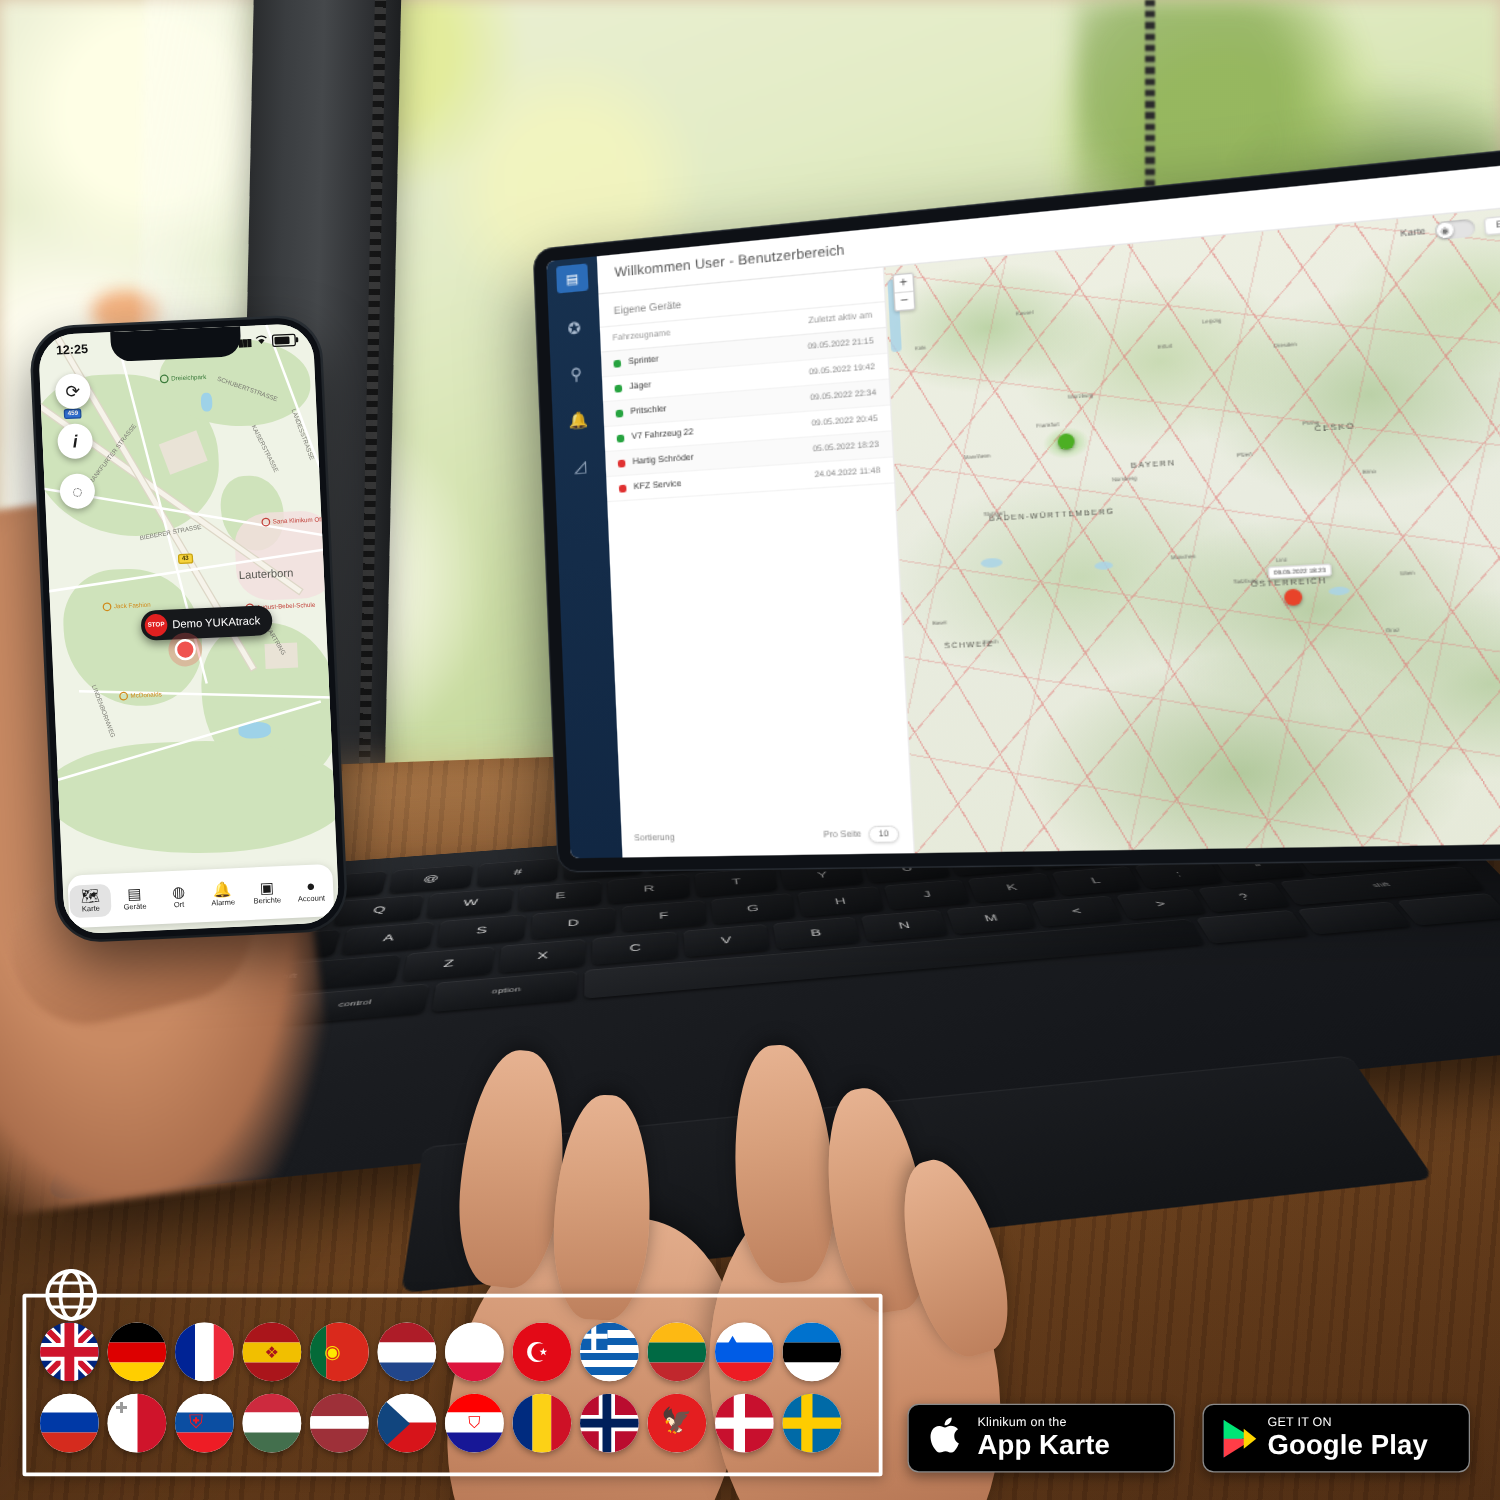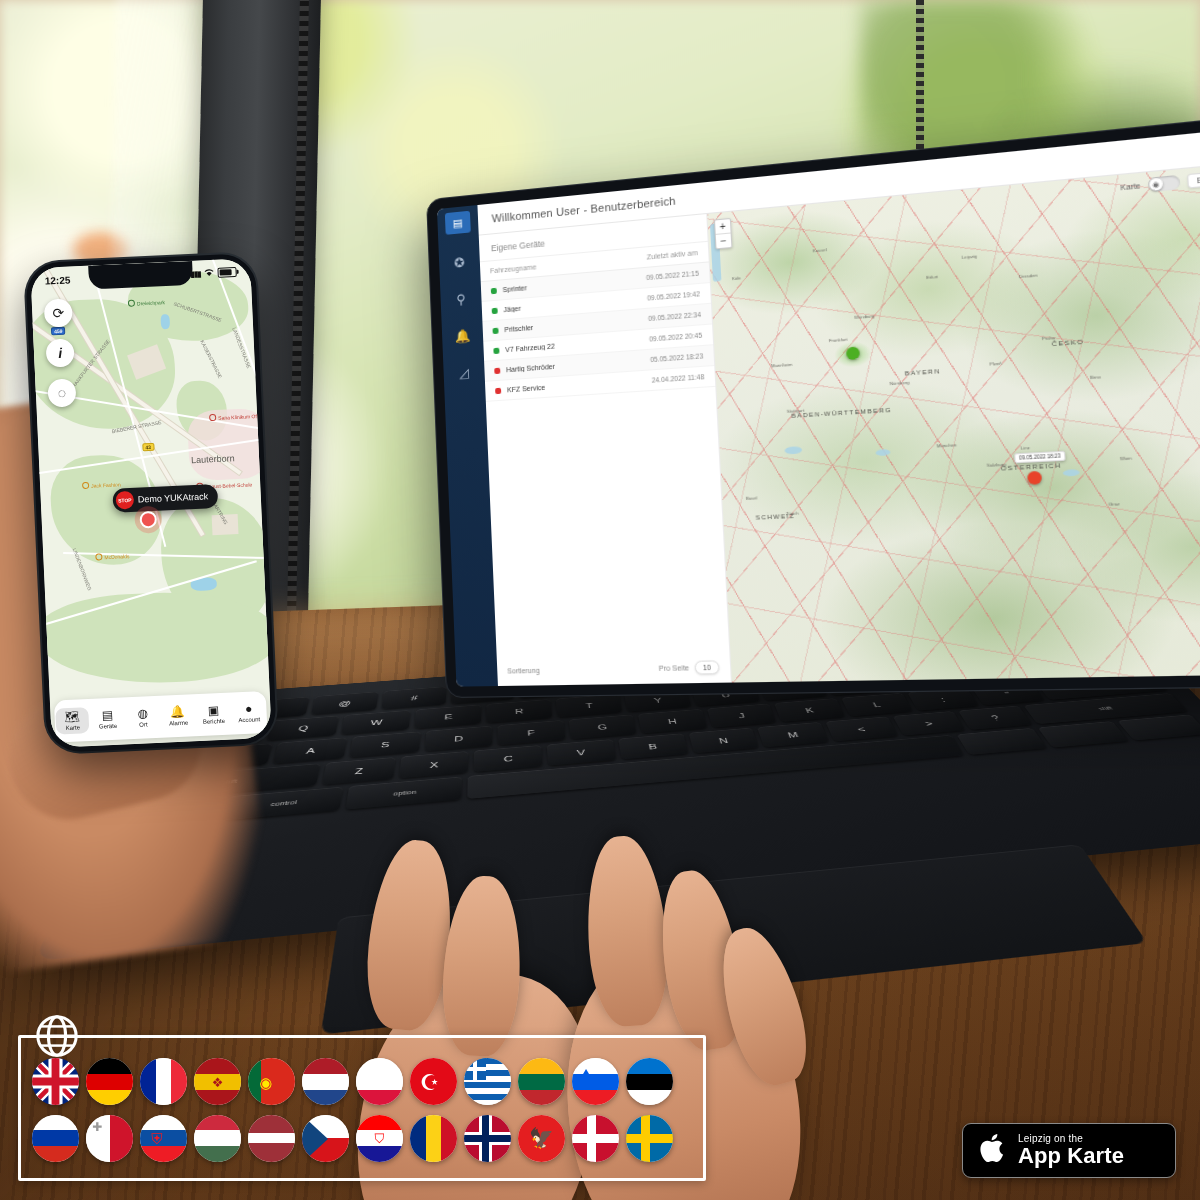--- a/index.html
+++ b/index.html
@@ -963,19 +963,31 @@
 
   <div class="badges">
     <div class="badge">
       <span class="bi">
         <svg width="30" height="34" viewBox="0 0 30 34">
           <path d="M20.4 17.8c0-3.6 2.9-5.3 3-5.4-1.6-2.4-4.2-2.7-5.1-2.7-2.2-.2-4.2 1.3-5.3 1.3s-2.8-1.3-4.6-1.2c-2.4 0-4.6 1.4-5.8 3.5-2.5 4.3-.6 10.7 1.8 14.2 1.2 1.7 2.6 3.6 4.4 3.5 1.8-.1 2.4-1.1 4.6-1.1s2.7 1.1 4.6 1.1c1.9 0 3.1-1.7 4.2-3.4 1.3-2 1.9-3.9 1.9-4-.1 0-3.7-1.4-3.7-5.8z" fill="#fff"></path>
           <path d="M16.9 7.3c1-1.2 1.6-2.8 1.4-4.4-1.4.1-3.1 1-4.1 2.1-.9 1-1.7 2.7-1.5 4.2 1.6.1 3.2-.8 4.2-1.9z" fill="#fff"></path>
         </svg>
       </span>
       <span class="bt">
-        <span class="small">Leipzig on the</span>
+        <span class="small">Klinikum on the</span>
         <span class="big">App Karte</span>
       </span>
     </div>
+    <div class="badge">
+      <span class="gplay">
+        <span class="gp-a"></span>
+          <span class="gp-b"></span>
+          <span class="gp-c"></span>
+          <span class="gp-d"></span>
+      </span>
+      <span class="bt">
+        <span class="small">GET IT ON</span>
+        <span class="big">Google Play</span>
+      </span>
+    </div>
   </div>
 
 </div>
 
 </body></html>

